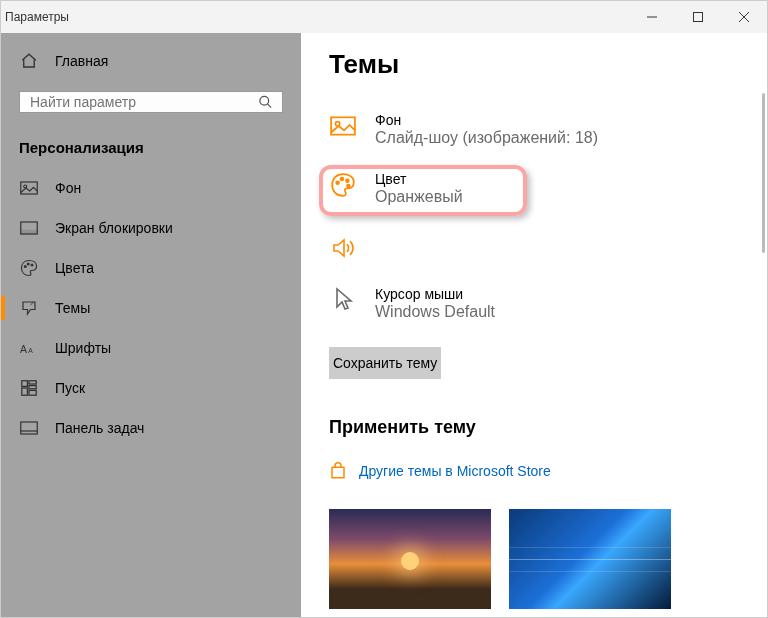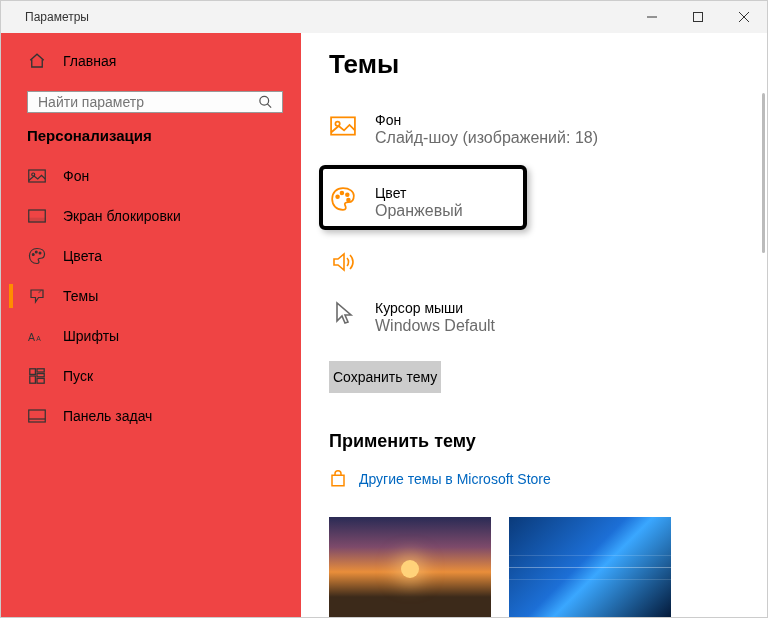--- a/index.html
+++ b/index.html
@@ -1,45 +1,45 @@
 <!DOCTYPE html>
 <html><head>
 <meta charset="utf-8">
 <style>
 * { margin: 0; padding: 0; box-sizing: border-box; font-family: "Segoe UI", Arial, sans-serif; }
 body { background: #fff; width: 768px; height: 618px; overflow: hidden; }
 .window { width: 768px; height: 618px; border: 1px solid #ccc; display: flex; flex-direction: column; background: #fff; }
 .titlebar { display: flex; align-items: center; height: 32px; background: #f3f3f3; }
-.titlebar .title { font-size: 12px; color: #333; padding-left: 24px; flex: 1; }
+.titlebar .title { font-size: 12px; color: #333; padding-left: 4px; flex: 1; }
 .titlebar .controls { display: flex; }
 .titlebar .ctl { width: 46px; height: 32px; display: flex; align-items: center; justify-content: center; font-size: 14px; color: #333; }
 .titlebar .ctl svg { display: block; }
 .body { flex: 1; display: flex; overflow: hidden; }
-.sidebar { width: 300px; background: #ef4444; padding: 8px 0 0 8px; overflow-y: auto; }
+.sidebar { width: 300px; background: #a3a3a3; padding: 8px 0 0 0; overflow-y: auto; }
 .sidebar .row { display: flex; align-items: center; height: 40px; padding: 0 18px; font-size: 14px; color: #000; cursor: default; position: relative; }
 .sidebar .row .ico { width: 20px; height: 20px; margin-right: 16px; display: flex; align-items: center; justify-content: center; color: #333; }
 .sidebar .row.selected::before { content: ""; position: absolute; left: 0; top: 8px; bottom: 8px; width: 4px; background: #ff8c00; }
 .sidebar .home { margin-bottom: 10px; }
 .searchwrap { padding: 0 18px 14px 18px; }
 .search { width: 100%; height: 22px; border: 1px solid #999; background: #fdfdfd; padding: 0 32px 0 10px; font-size: 14px; position: relative; }
 .searchbox { position: relative; }
 .searchbox .searchicon { position: absolute; right: 10px; top: 50%; transform: translateY(-50%); color: #555; }
-.section-header { padding: 0 18px 12px 18px; font-size: 15px; font-weight: 600; color: #000; }
+.section-header { padding: 0 18px 12px 18px; font-size: 15px; font-weight: 600; color: #000; margin-top: 12px; }
 .main { flex: 1; background: #fff; padding: 16px 0 0 28px; overflow-y: hidden; position: relative; }
 .main h1 { font-size: 26px; font-weight: 600; margin-bottom: 26px; }
 .opt { display: flex; align-items: flex-start; padding: 6px 0; margin-bottom: 12px; cursor: default; }
 .opt .oico { width: 28px; height: 28px; margin-right: 18px; color: #ff8c00; display: flex; align-items: center; justify-content: center; }
 .opt .oico.gray { color: #6b6b6b; }
 .opt .otxt { display: flex; flex-direction: column; }
 .opt .otxt .t1 { font-size: 14px; color: #000; }
 .opt .otxt .t2 { font-size: 16px; color: #6b6b6b; margin-top: 1px; }
-.highlight { display: inline-flex; border: 4px solid #000000; border-radius: 6px; padding: 16px 60px 6px 6px; margin-left: -10px; margin-bottom: 12px; box-shadow: 3px 3px 6px rgba(0,0,0,.25); }
+.highlight { display: inline-flex; border: 4px solid #fca5a5; border-radius: 12px; padding: 2px 60px 6px 6px; margin-left: -10px; margin-bottom: 12px; box-shadow: 3px 3px 6px rgba(0,0,0,.25); }
 .highlight .opt { margin-bottom: 0; padding: 0; }
 .savebtn { display: inline-block; background: #ccc; color: #000; font-size: 14px; padding: 8px 4px; border: none; margin-top: 8px; }
-.apply-header { font-size: 18px; font-weight: 600; margin-top: 38px; margin-bottom: 18px; }
+.apply-header { font-size: 18px; font-weight: 600; margin-top: 38px; margin-bottom: 24px; }
 .storelink { display: flex; align-items: center; color: #0067c0; font-size: 14px; margin-bottom: 29px; cursor: default; }
 .storelink .bag { width: 18px; height: 18px; color: #ff8c00; margin-right: 12px; }
 .thumbs { display: flex; gap: 18px; }
 .thumb { width: 162px; height: 100px; }
 .thumb.sunset { background: linear-gradient(to bottom, #2a2b55 0%, #7d4a6a 30%, #e98e3a 55%, #3c2a1a 80%); position: relative; overflow: hidden; }
 .thumb.sunset::after { content: ""; position: absolute; left: 50%; top: 52%; width: 18px; height: 18px; background: #ffd27a; border-radius: 50%; transform: translate(-50%,-50%); box-shadow: 0 0 18px 6px rgba(255,200,120,.6); }
 .thumb.win10 { background: linear-gradient(135deg, #0a3a7a 0%, #1c6fd6 45%, #3aa7ff 55%, #041a3a 100%); position: relative; overflow: hidden; }
 .thumb.win10::after { content: ""; position: absolute; left: 0; right: 0; top: 50%; height: 1px; background: rgba(255,255,255,.35); box-shadow: 0 -12px 0 rgba(255,255,255,.15), 0 12px 0 rgba(255,255,255,.15); }
 .scrollbar { position: absolute; right: 2px; top: 60px; width: 3px; height: 160px; background: #bbb; border-radius: 2px; }
 svg { display: block; }

